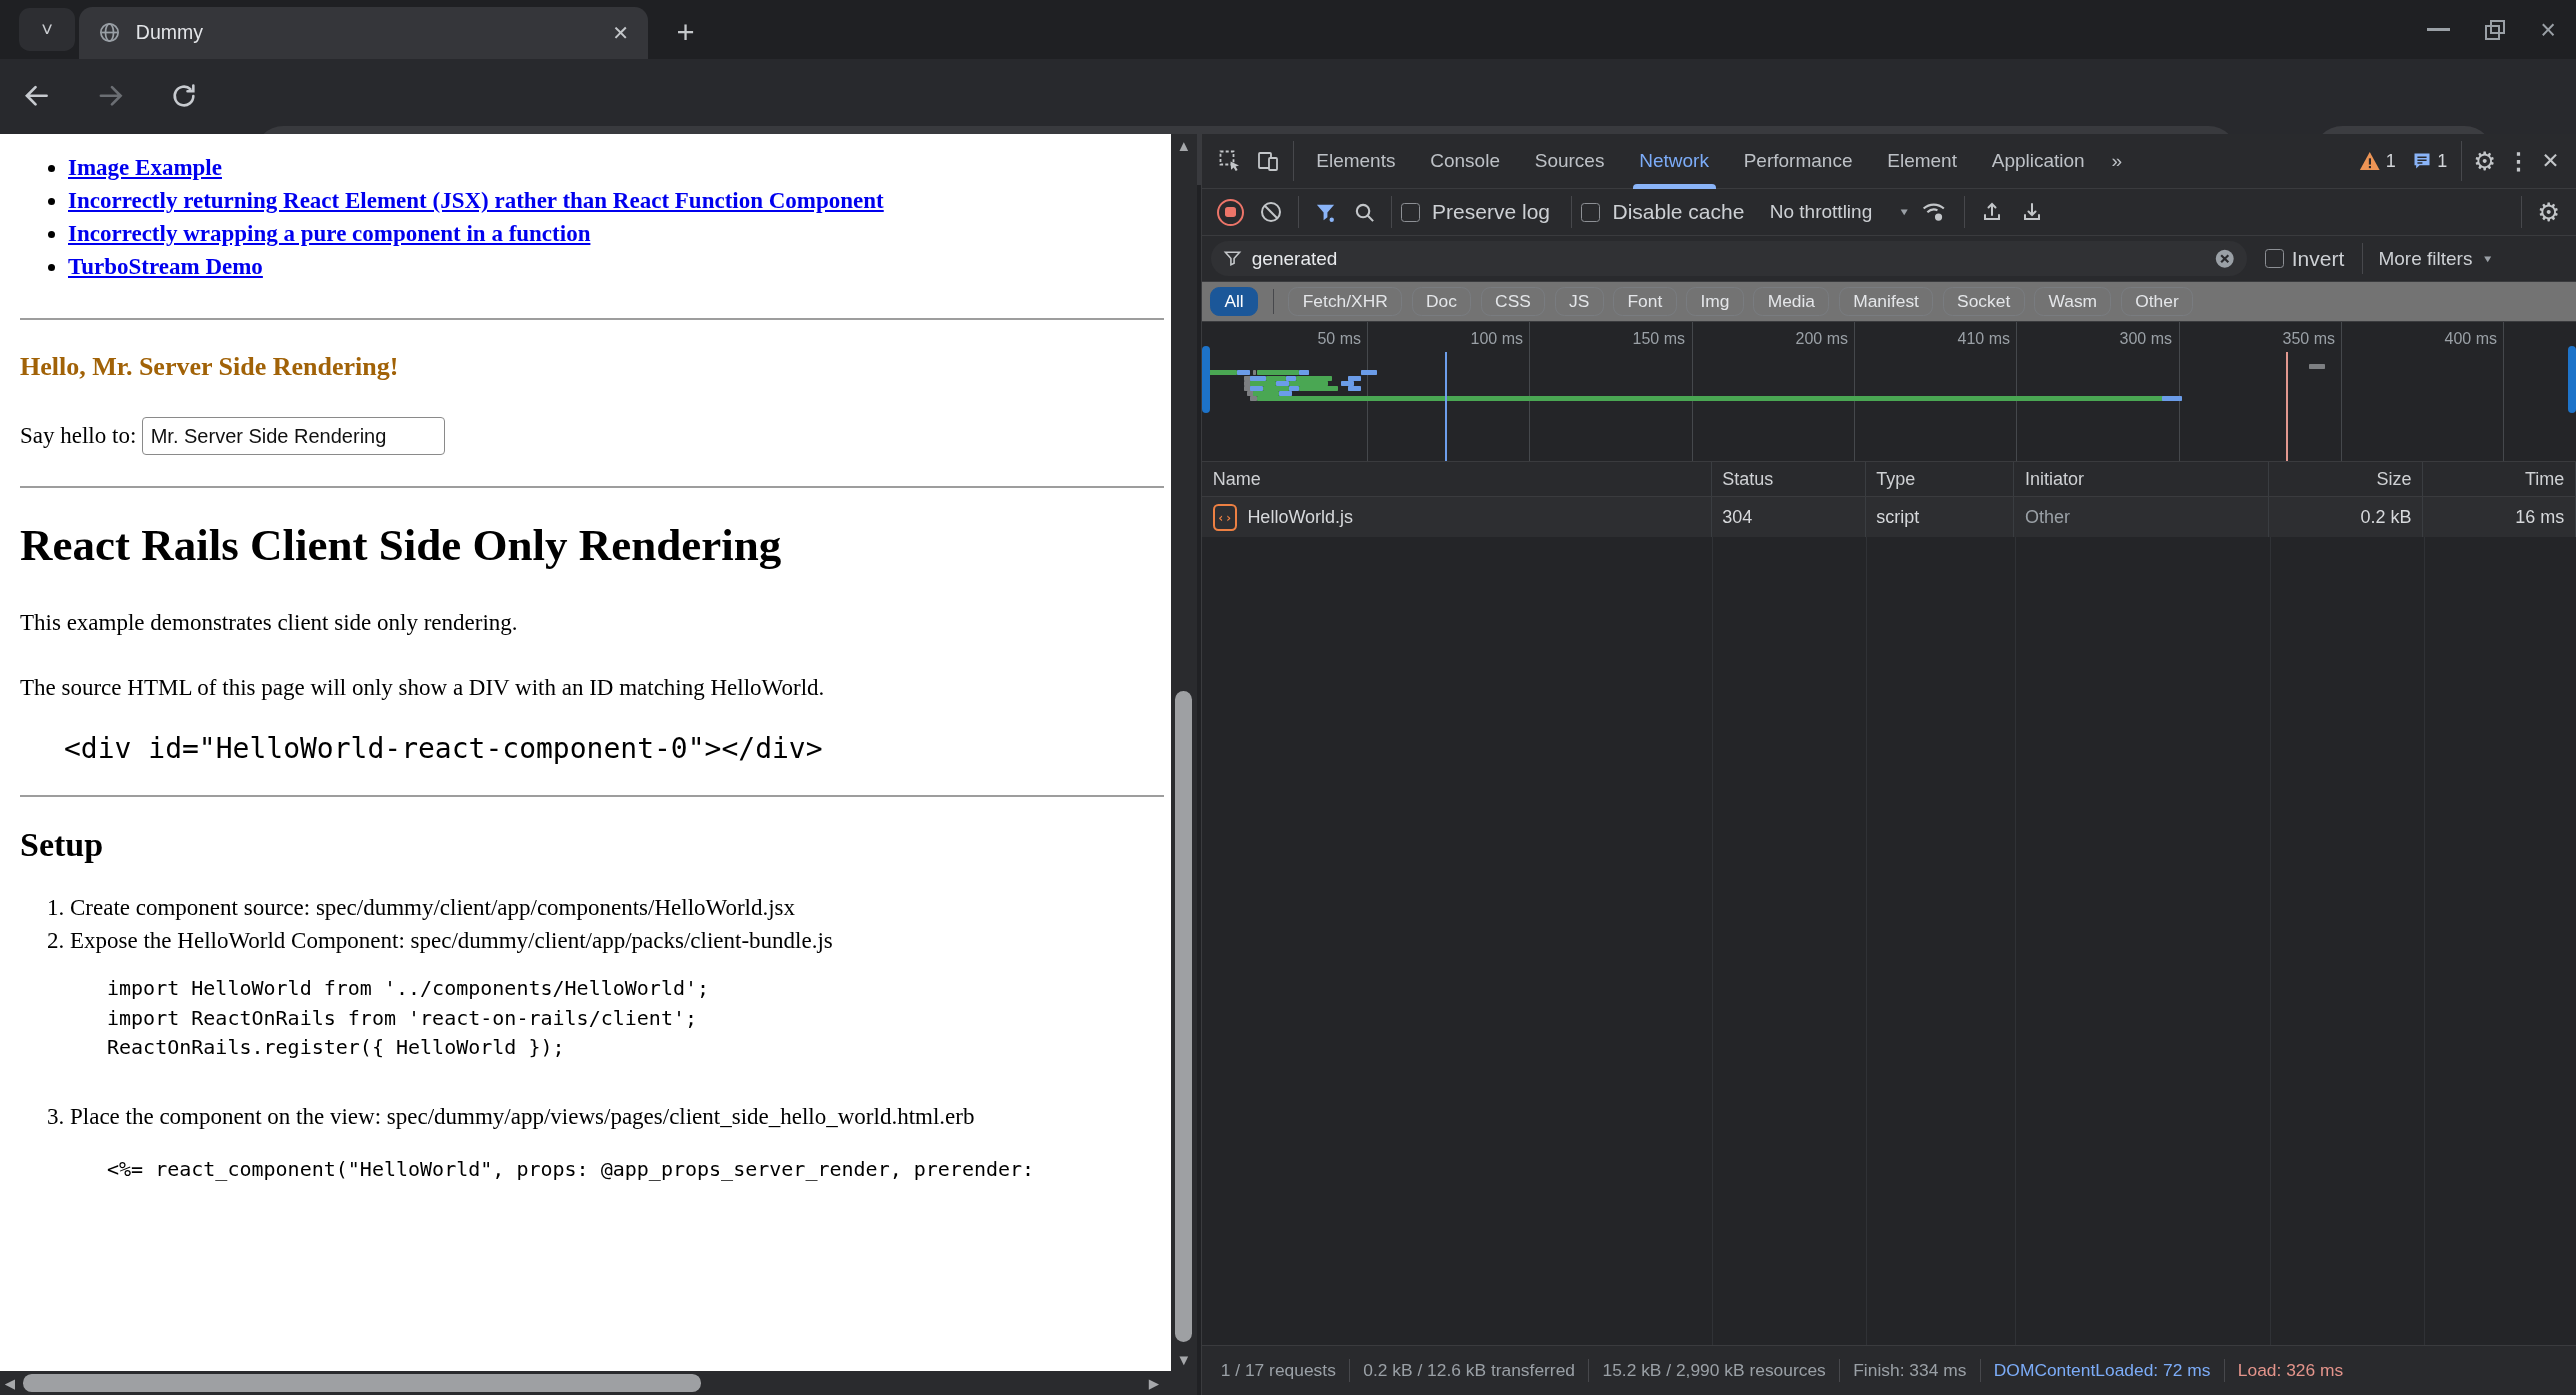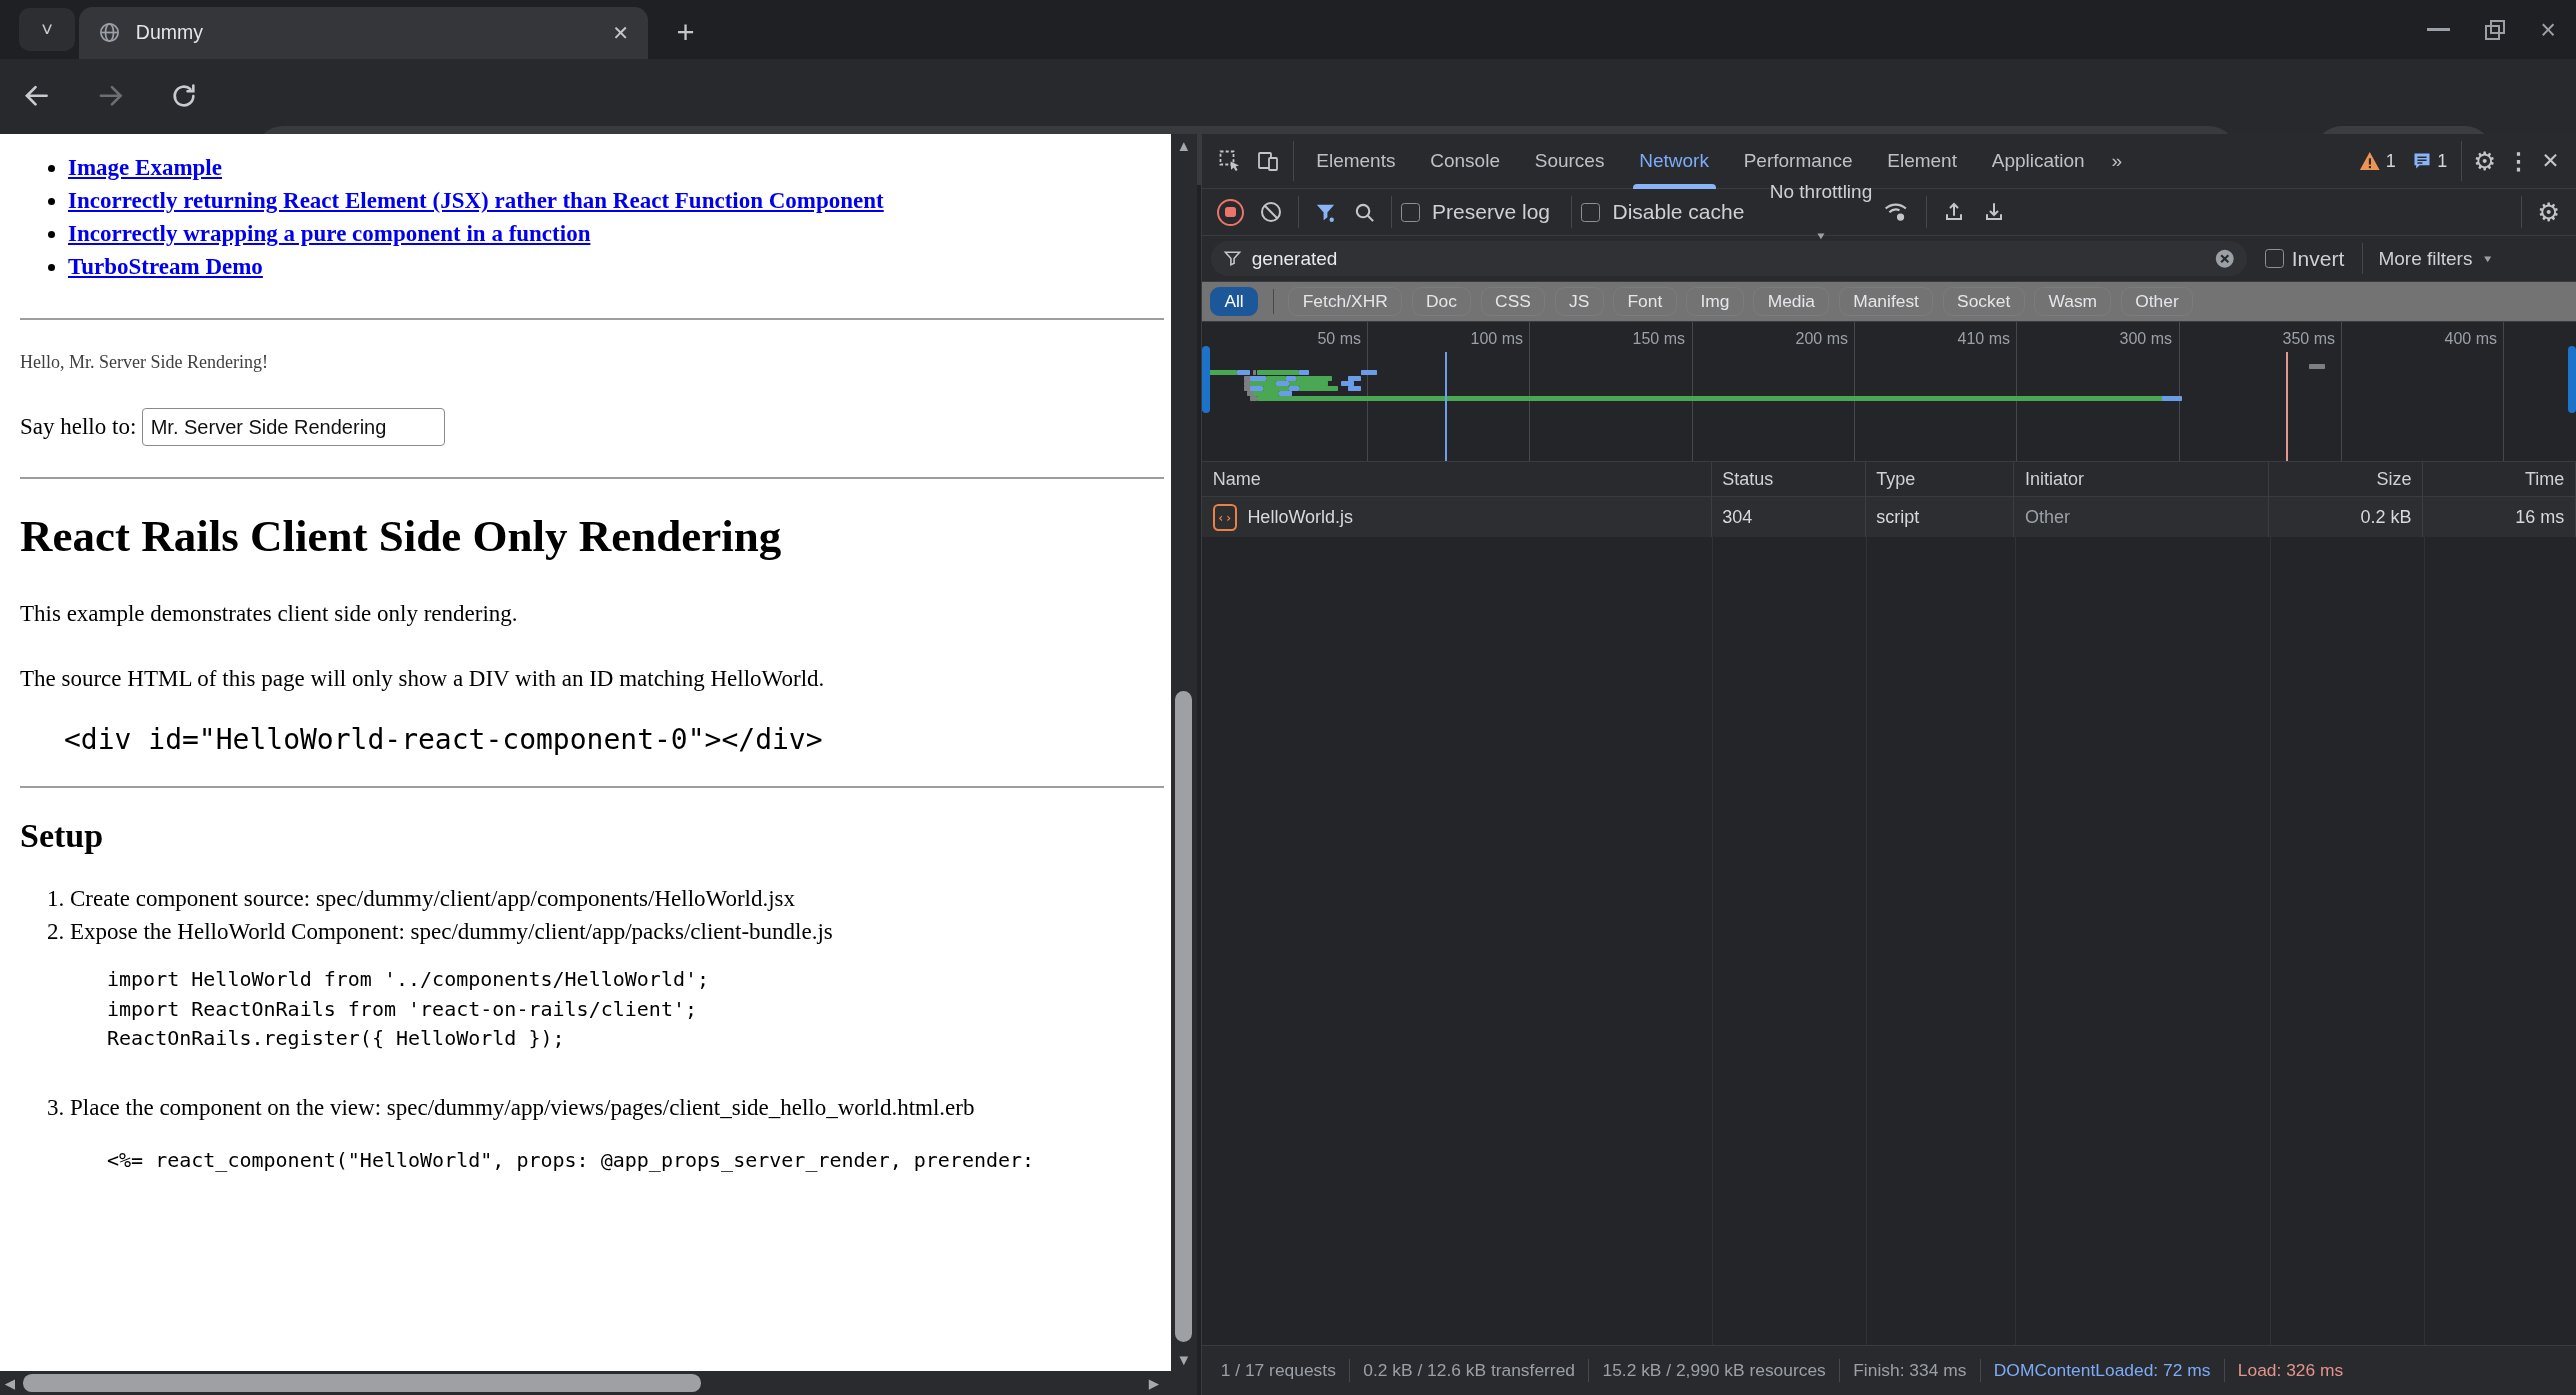--- a/index.html
+++ b/index.html
@@ -40,21 +40,21 @@
 
   
   #page { position:absolute; left:0; top:134px; width:1171px; height:1237px; background:#ffffff; overflow:hidden;
     font-family:"Liberation Serif", serif; color:#000; }
   #page-inner { padding:17.4px 6.7px 0 20px; width:1171px; }
   #page ul { margin-left:48px; }
   #page ul li { font-size:23px; line-height:33px; }
   #page a { color:#0000ee; text-decoration:underline;font-weight:bold; }
   #page hr { border:none; border-top:2px solid #9d9d9d; margin:0; }
   .hr1 { margin-top:35px !important; }
-  #hello-heading { color:#404040; font-size:18px; font-weight:normal; margin-top:32px; }
+  #hello-heading { color:#a16207; font-size:26px; font-weight:bold; margin-top:32px; }
   #sayhello { margin-top:35px; font-size:23px; display:flex; align-items:center; }
   #name-input { margin-left:5.4px; width:303px; height:38px; border:1.3px solid #8a8a8a; border-radius:4px;
     font-family:"Liberation Sans", sans-serif; font-size:20px; padding:0 8px; color:#111; }
   .hr2 { margin-top:31px !important; }
   #main-h1 { font-size:45px; font-weight:bold; margin-top:31px; }
   .para { font-size:23px; margin-top:39px; }
   .codeline { font-family:"DejaVu Sans Mono", monospace; font-size:28px; margin-top:31px; margin-left:44px; white-space:pre; }
   #p-compare { margin-top:107px; }
   .hr3 { margin-top:29.5px !important; }
   #setup-h2 { font-size:34px; font-weight:bold; margin-top:29.5px; }
@@ -84,21 +84,21 @@
   .dt-tab { position:relative; height:55px; display:flex; align-items:center; padding:0 17.4px; font-size:19px; color:#bdc1c6; }
   .dt-tab.active { color:#7cacf8; }
   .dt-tab.active::after { content:""; position:absolute; left:10.7px; right:10.7px; bottom:0; height:4.7px; border-radius:4px 4px 0 0; background:#8ab4f8; }
   .badge-wrap { display:flex; align-items:center; gap:5.4px; margin-left:16px; font-size:18px; color:#d2d5d9; }
 
   #dt-nettools { height:47px; display:flex; align-items:center; padding:0 9.4px; background:#292a2d; border-bottom:0.7px solid #3a3b3e; flex:none; gap:4px; }
   #record-btn { width:27px; height:27px; border:2.7px solid #ec7569; border-radius:50%; display:flex; align-items:center; justify-content:center; margin:0 5.4px; }
   #record-btn .sq { width:10.7px; height:10.7px; border-radius:2.7px; background:#ec7569; }
   .cb { width:19px; height:19px; border:1.7px solid #8d9095; border-radius:3.4px; background:transparent; flex:none; }
   .cb-label { font-size:21px; color:#cdd0d4; margin:0 12px 0 8px; }
-  #throttling { display:flex; align-items:center; gap:26px; font-size:19px; color:#cdd0d4; margin-left:9.4px;flex-direction:column; }
+  #throttling { display:flex; align-items:center; gap:26px; font-size:19px; color:#cdd0d4; margin-left:9.4px; }
   .dd-arrow { font-size:12px; color:#9aa0a6; transform:scaleY(0.8); }
   #nettools-spacer { flex:1; }
 
   #dt-filterrow { height:46px; display:flex; align-items:center; padding:0 9.4px; background:#292a2d; border-bottom:0.7px solid #3a3b3e; flex:none; }
   #filter-input { width:1036px; height:35px; background:#303134; border-radius:17.4px; display:flex; align-items:center; padding:0 12px; }
   #filter-input .ftext { color:#e8eaed; font-size:19px; margin-left:9.4px; flex:1; }
   #invert-wrap { display:flex; align-items:center; margin-left:17.4px; }
   #more-filters { display:flex; align-items:center; gap:9.4px; font-size:19px; color:#cdd0d4; margin-left:10.7px; }
 
   #dt-chips { height:40px; display:flex; align-items:center; padding:0 8px; background:#737373; border-bottom:0.7px solid #3a3b3e; flex:none; gap:9.4px; }

